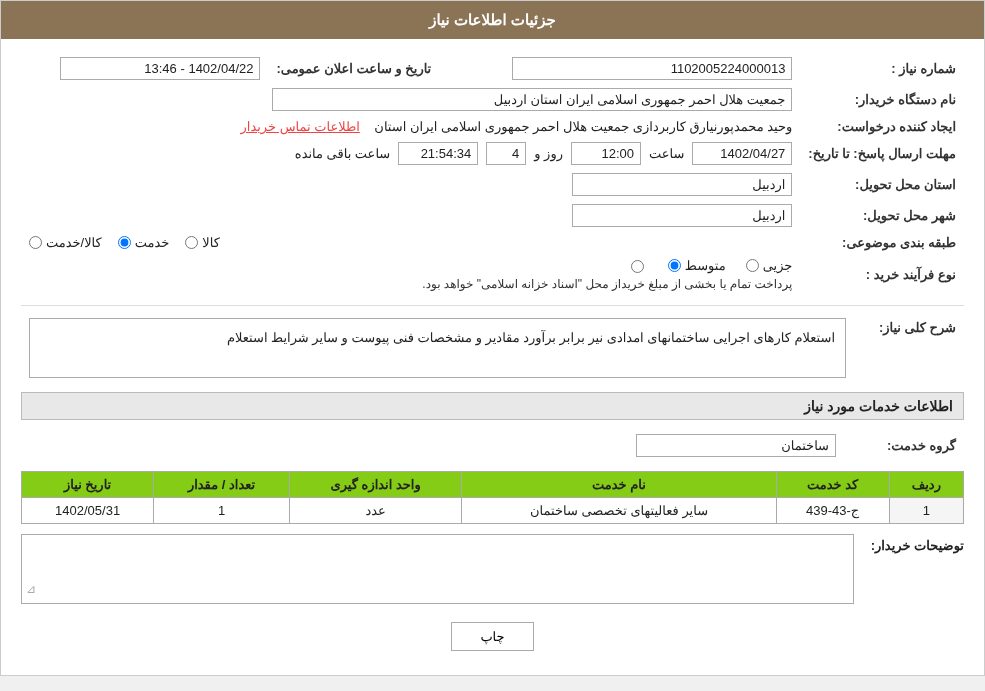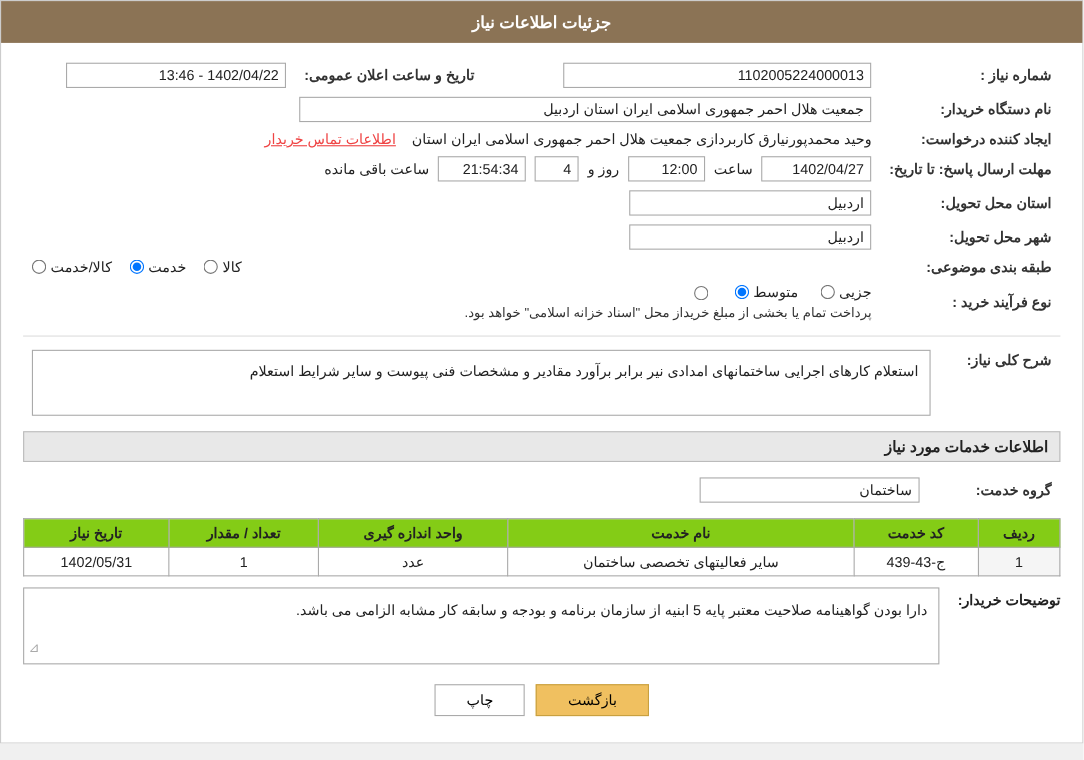--- a/index.html
+++ b/index.html
@@ -338,23 +338,21 @@
               <td>1</td>
               <td>1402/05/31</td>
             </tr>
           </tbody>
       </table>
     </div>
 
     <div class="buyer-desc">
       <div class="buyer-desc-label">توضیحات خریدار:</div>
       <div class="buyer-desc-box">
-        <span>دارا بودن گواهینامه صلاحیت معتبر پایه 5 ابنیه از سازمان برنامه و بودجه و سابقه کار مشابه الزامی می باشد.</span>
         <span class="resize-handle">⊿</span>
       </div>
     </div>
 
     <div class="buttons-row">
-      <button class="btn btn-back">بازگشت</button>
       <button class="btn btn-print">چاپ</button>
     </div>
   </div>
 </div>
 
 </body></html>

